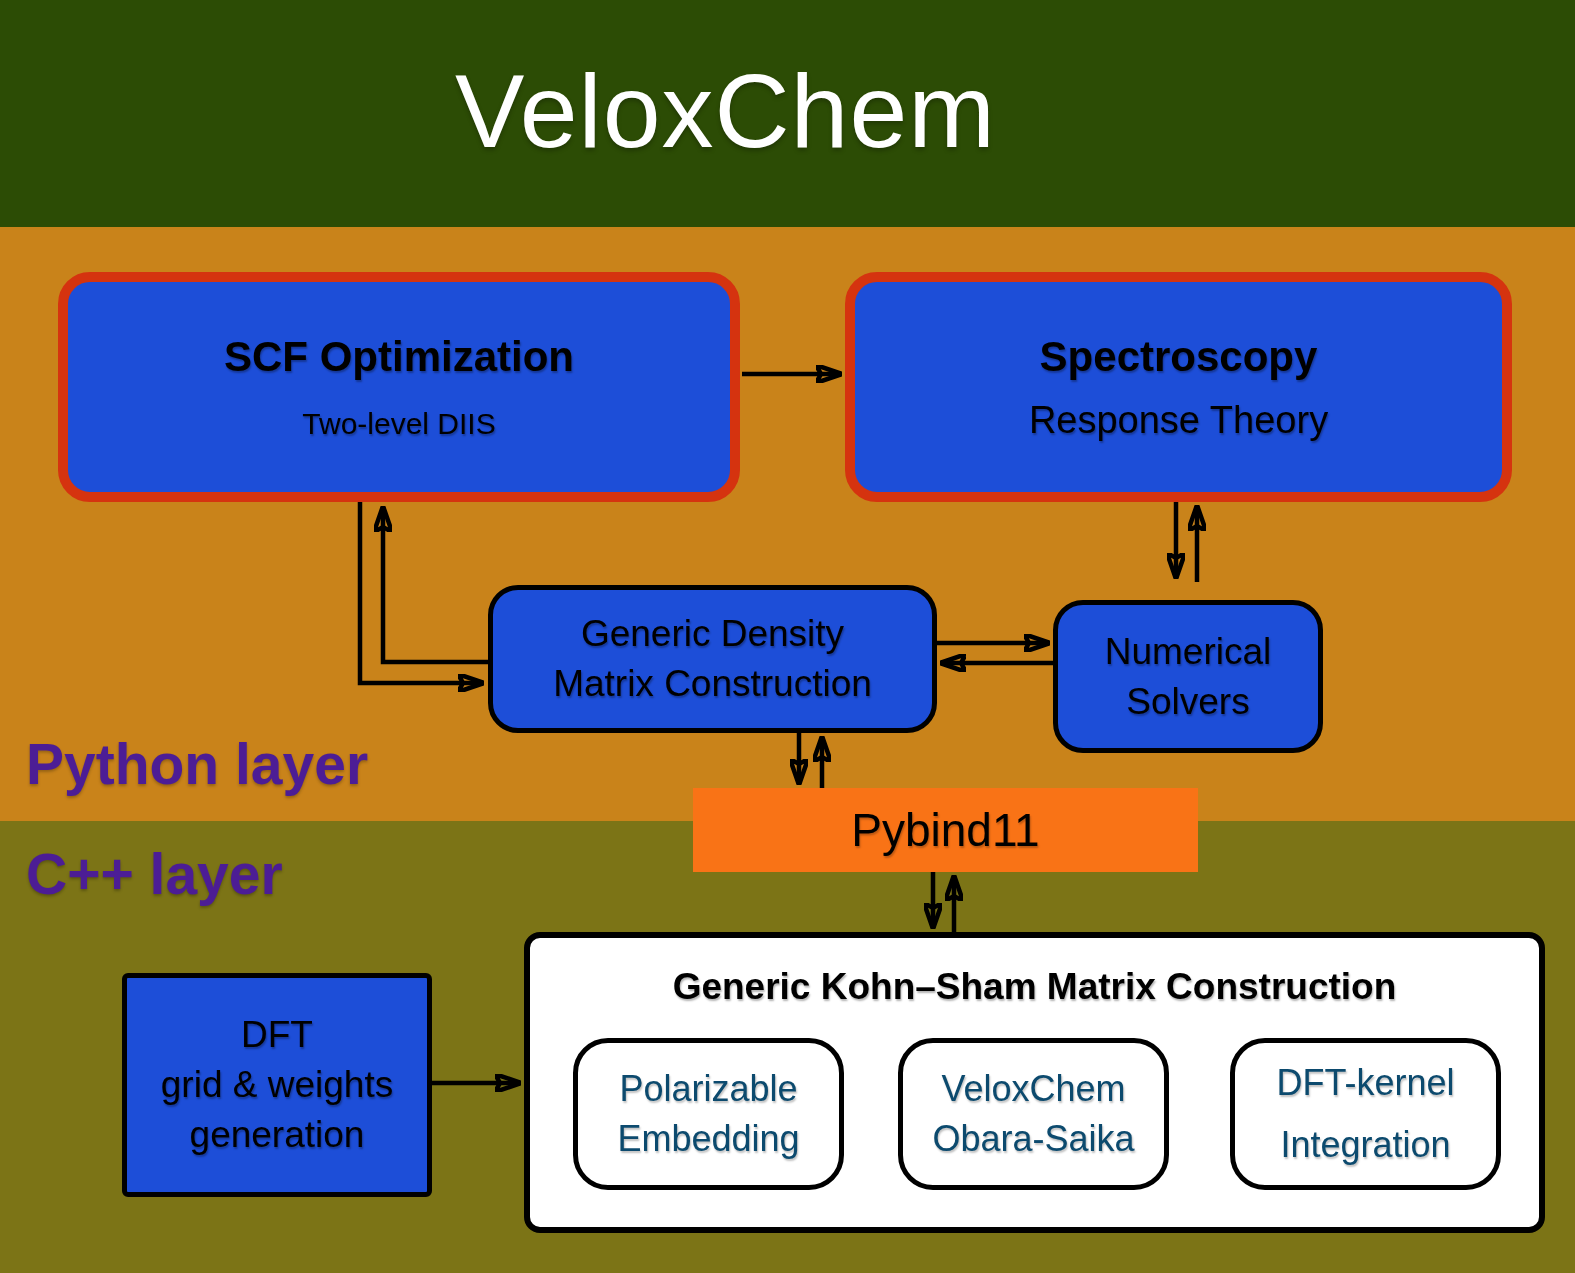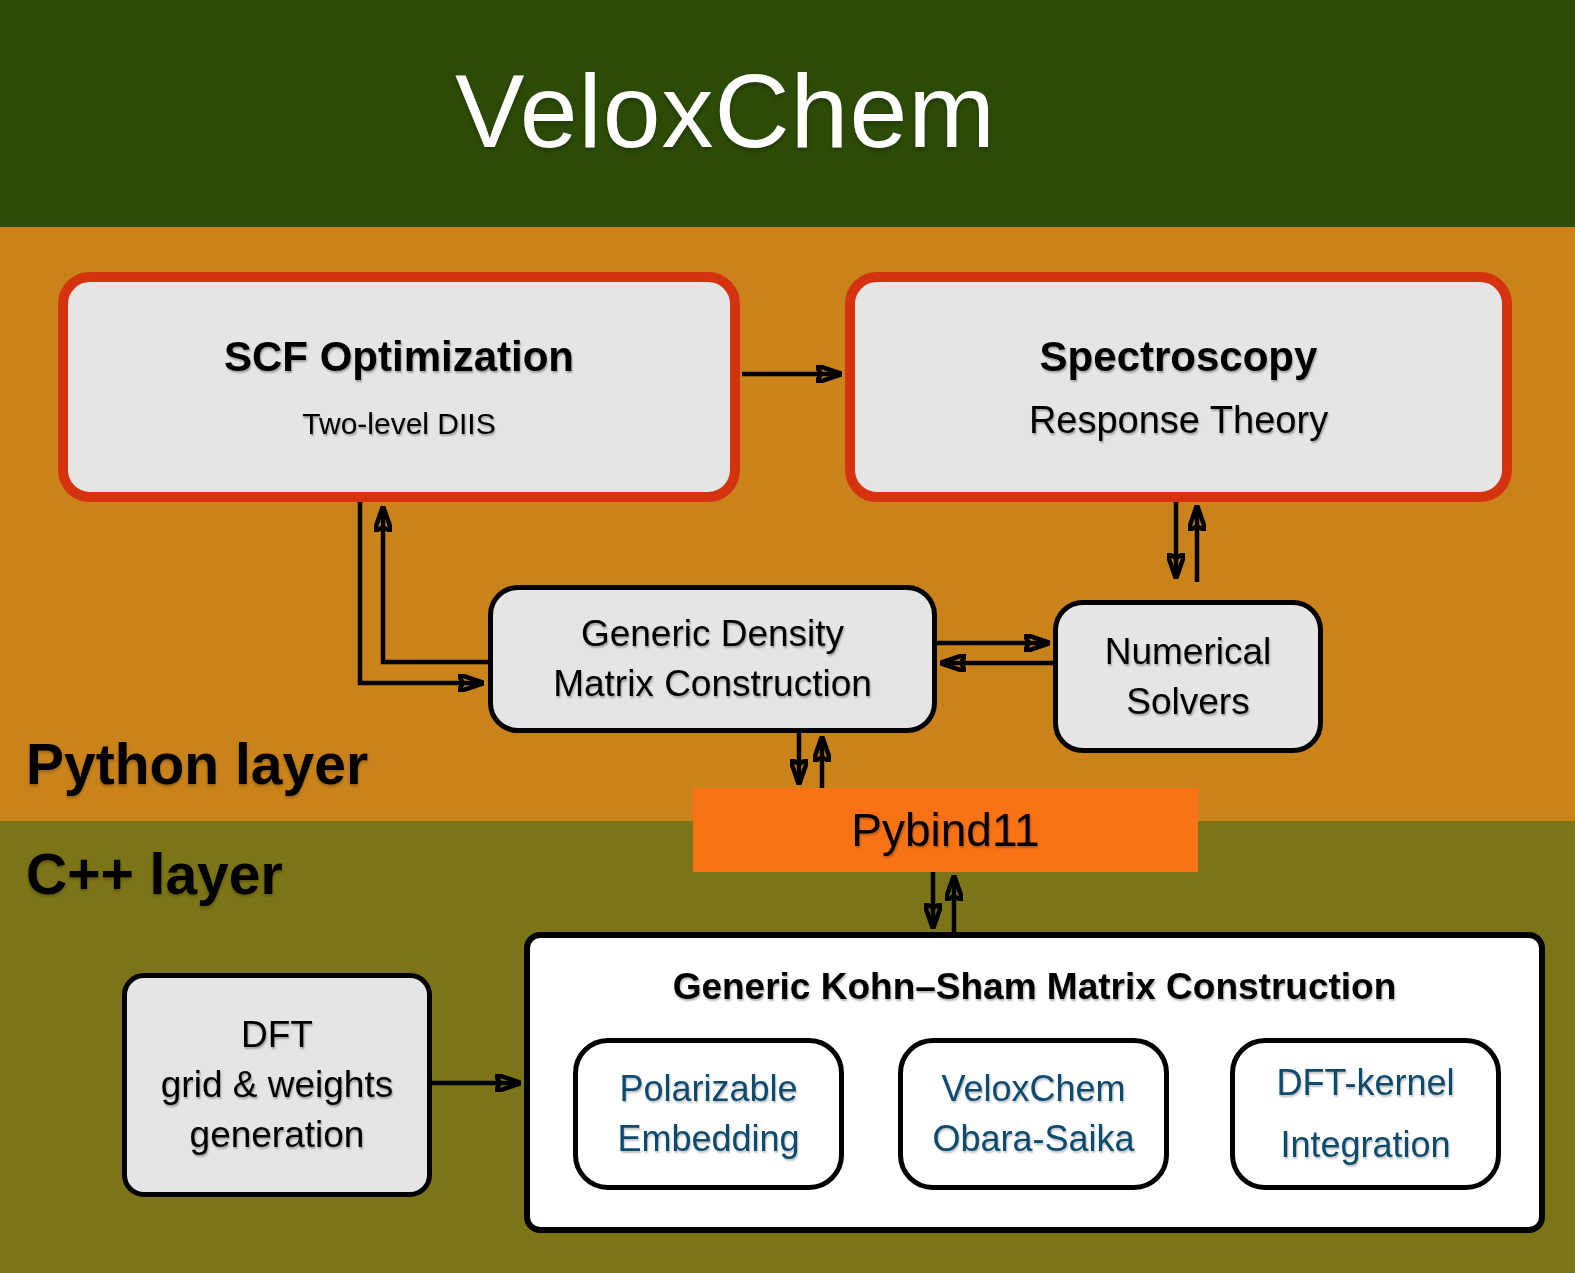--- a/index.html
+++ b/index.html
@@ -12,28 +12,28 @@
   #band-python{top:227px;height:594px;background:#c9831a;}
   #band-cpp{top:821px;height:452px;background:#7c7416;}
 
   #main-title{
     position:absolute;top:52px;left:0;width:1451px;text-align:center;
     color:#ffffff;font-size:104px;font-weight:400;letter-spacing:1px;
     text-shadow:0 3px 4px rgba(0,0,0,0.25);
   }
 
   .layer-label{
-    position:absolute;left:26px;color:#000000;font-weight:bold;font-size:57px;
+    position:absolute;left:26px;color:#4c1d95;font-weight:bold;font-size:57px;
     text-shadow:0 2px 3px rgba(0,0,0,0.25);
   }
   #python-layer-label{top:731px;}
   #cpp-layer-label{top:841px;}
 
   .node{
-    position:absolute;background:#e5e5e5;display:flex;flex-direction:column;
+    position:absolute;background:#1d4ed8;display:flex;flex-direction:column;
     align-items:center;justify-content:center;text-align:center;color:#000;
   }
   .node .t-bold{font-weight:bold;text-shadow:1px 2px 2px rgba(0,0,0,0.3);}
   .node .t-reg{text-shadow:1px 2px 2px rgba(0,0,0,0.3);}
 
   .red-node{border:10px solid #d5330f;border-radius:32px;}
   #scf-box{left:58px;top:272px;width:662px;height:210px;}
   #scf-box .t-bold{font-size:42px;margin-bottom:26px;}
   #scf-box .t-reg{font-size:30px;}
   #spectroscopy-box{left:845px;top:272px;width:647px;height:210px;}
@@ -61,21 +61,21 @@
   .sub-node{
     position:absolute;top:100px;width:261px;height:142px;background:#fff;
     border:5px solid #000;border-radius:35px;display:flex;flex-direction:column;
     align-items:center;justify-content:center;text-align:center;
     font-size:36px;line-height:1.4;color:#0c4a6e;text-shadow:1px 2px 2px rgba(0,0,0,0.25);
   }
   #polarizable-box{left:43px;}
   #integrals-box{left:368px;}
   #dft-kernel-box{left:700px;gap:12px;}
 
-  #dft-grid-box{left:122px;top:973px;width:300px;height:214px;font-size:37px;line-height:1.35;border-radius:22px;}
+  #dft-grid-box{left:122px;top:973px;width:300px;height:214px;font-size:37px;line-height:1.35;border-radius:6px;}
 
   #arrow-layer{position:absolute;left:0;top:0;width:1575px;height:1273px;pointer-events:none;}
   #arrow-layer path{stroke:#000;stroke-width:4.5px;fill:none;}
 </style>
 </head>
 <body>
 
 <div id="canvas">
 
   <div class="band" id="band-header"></div>

